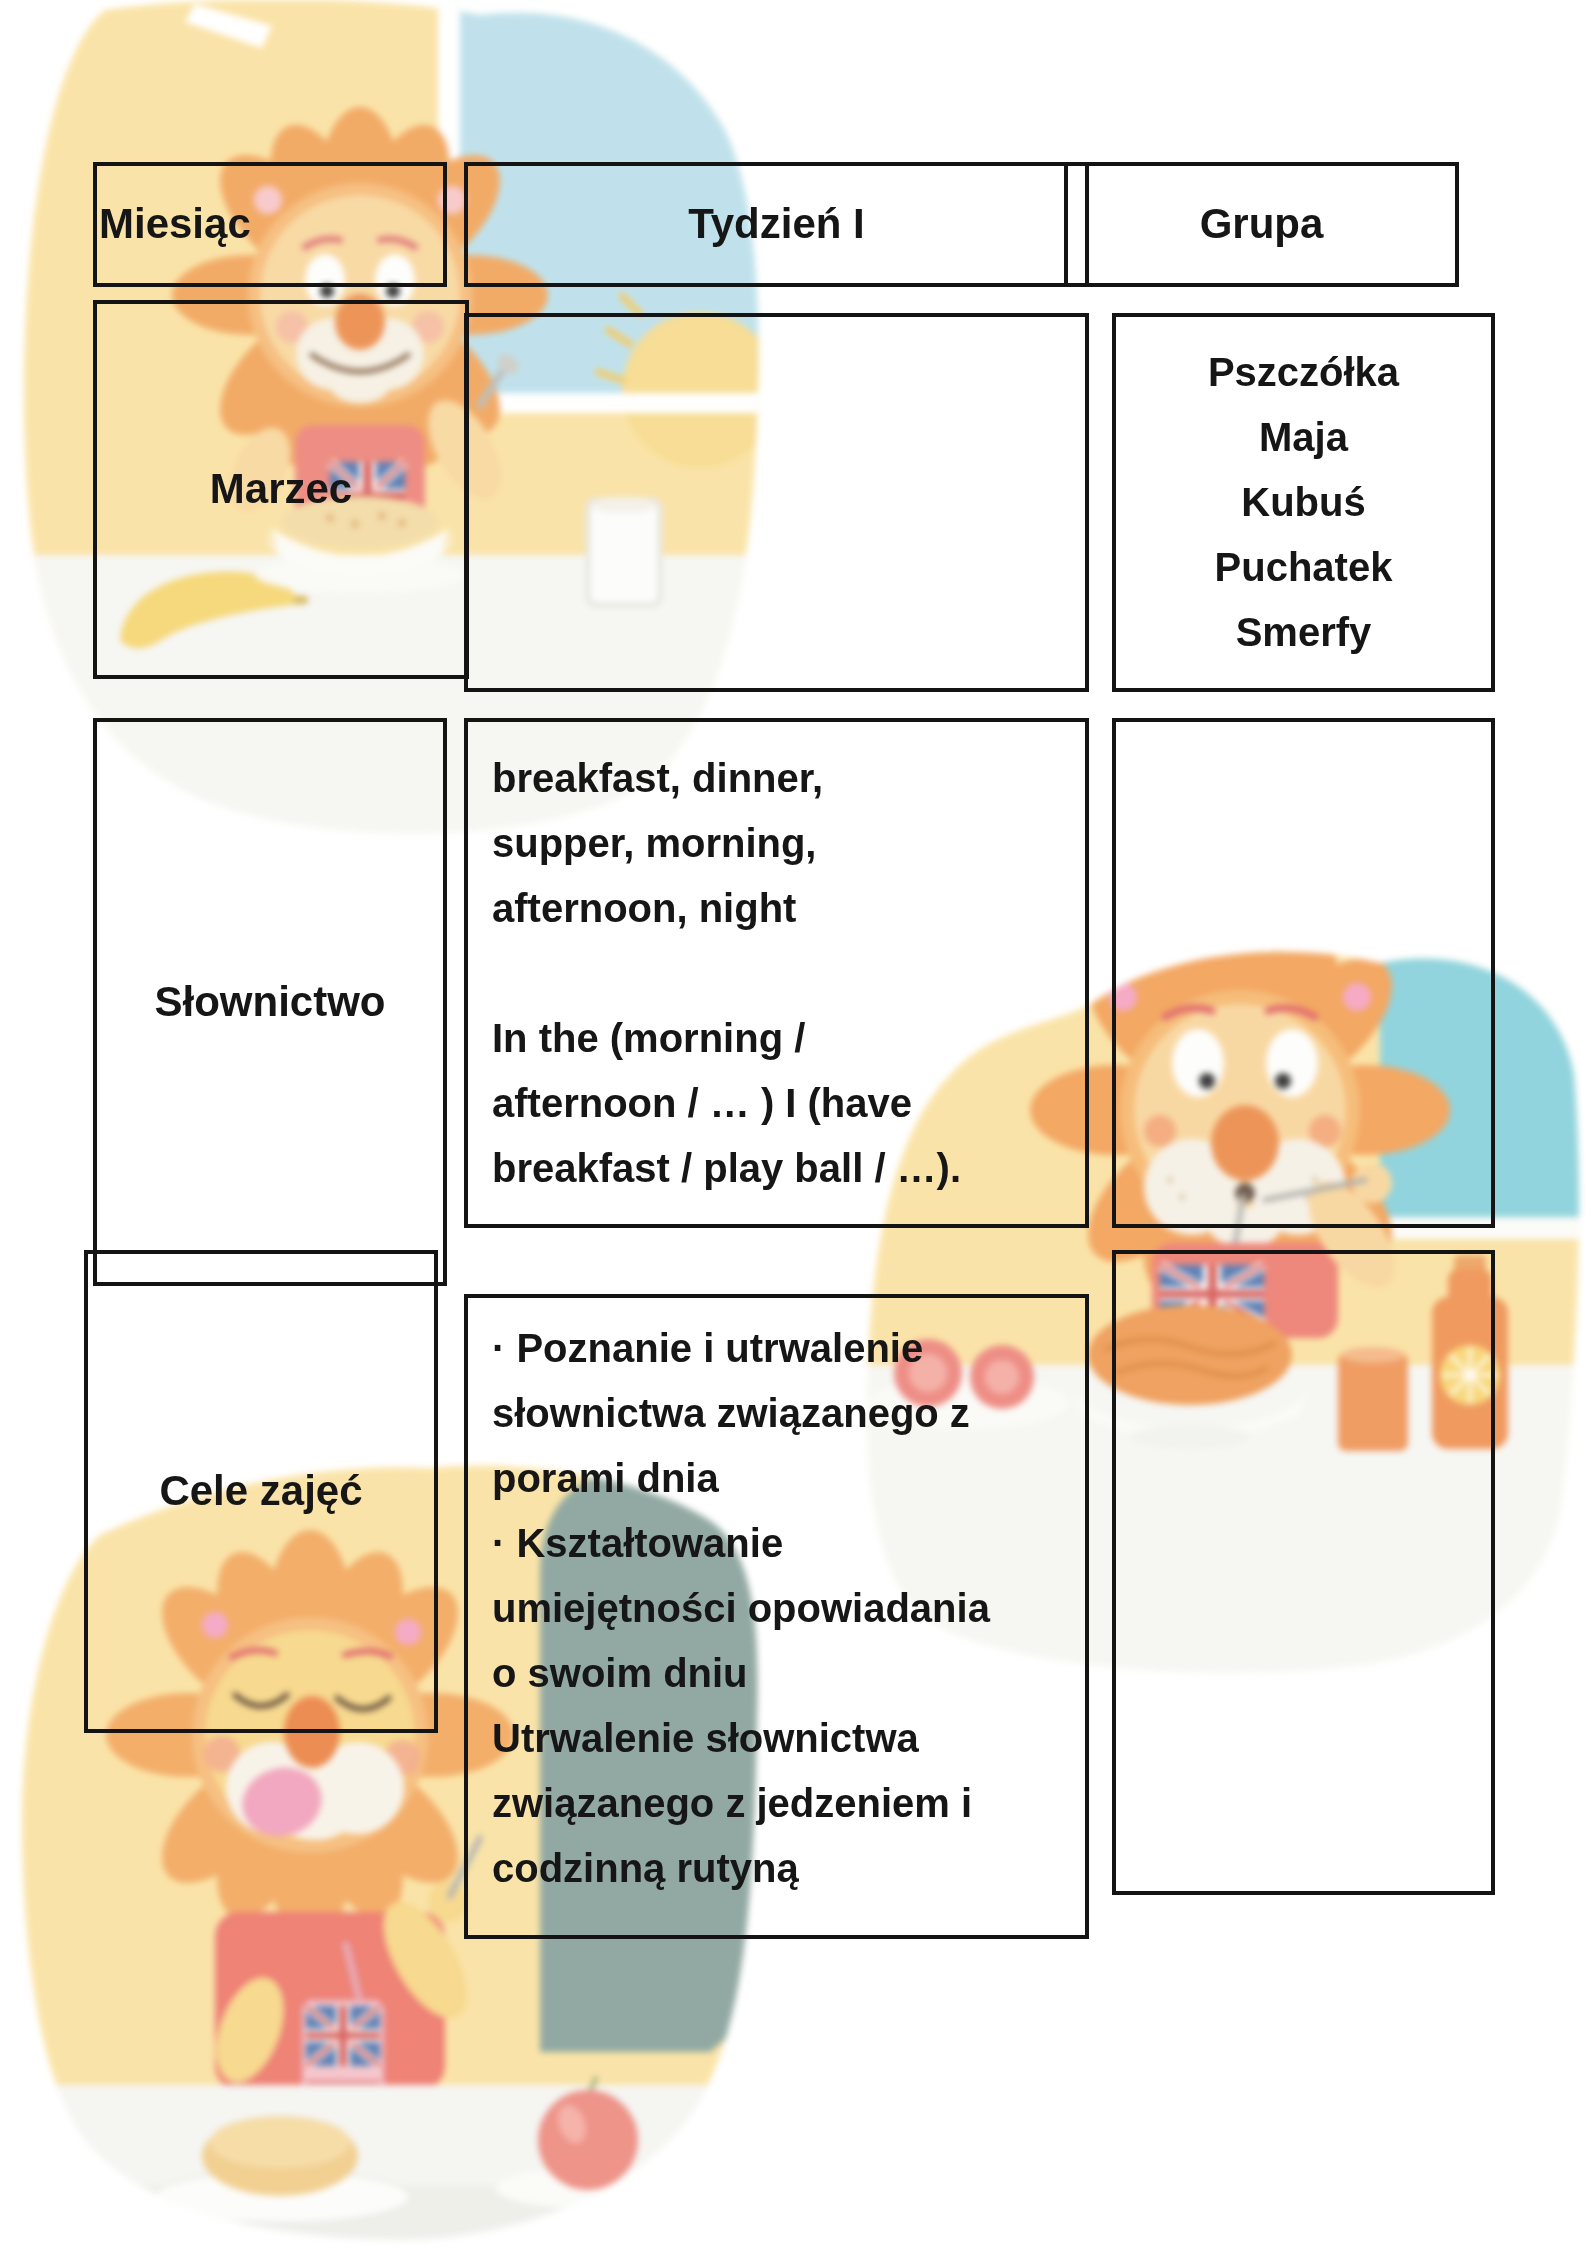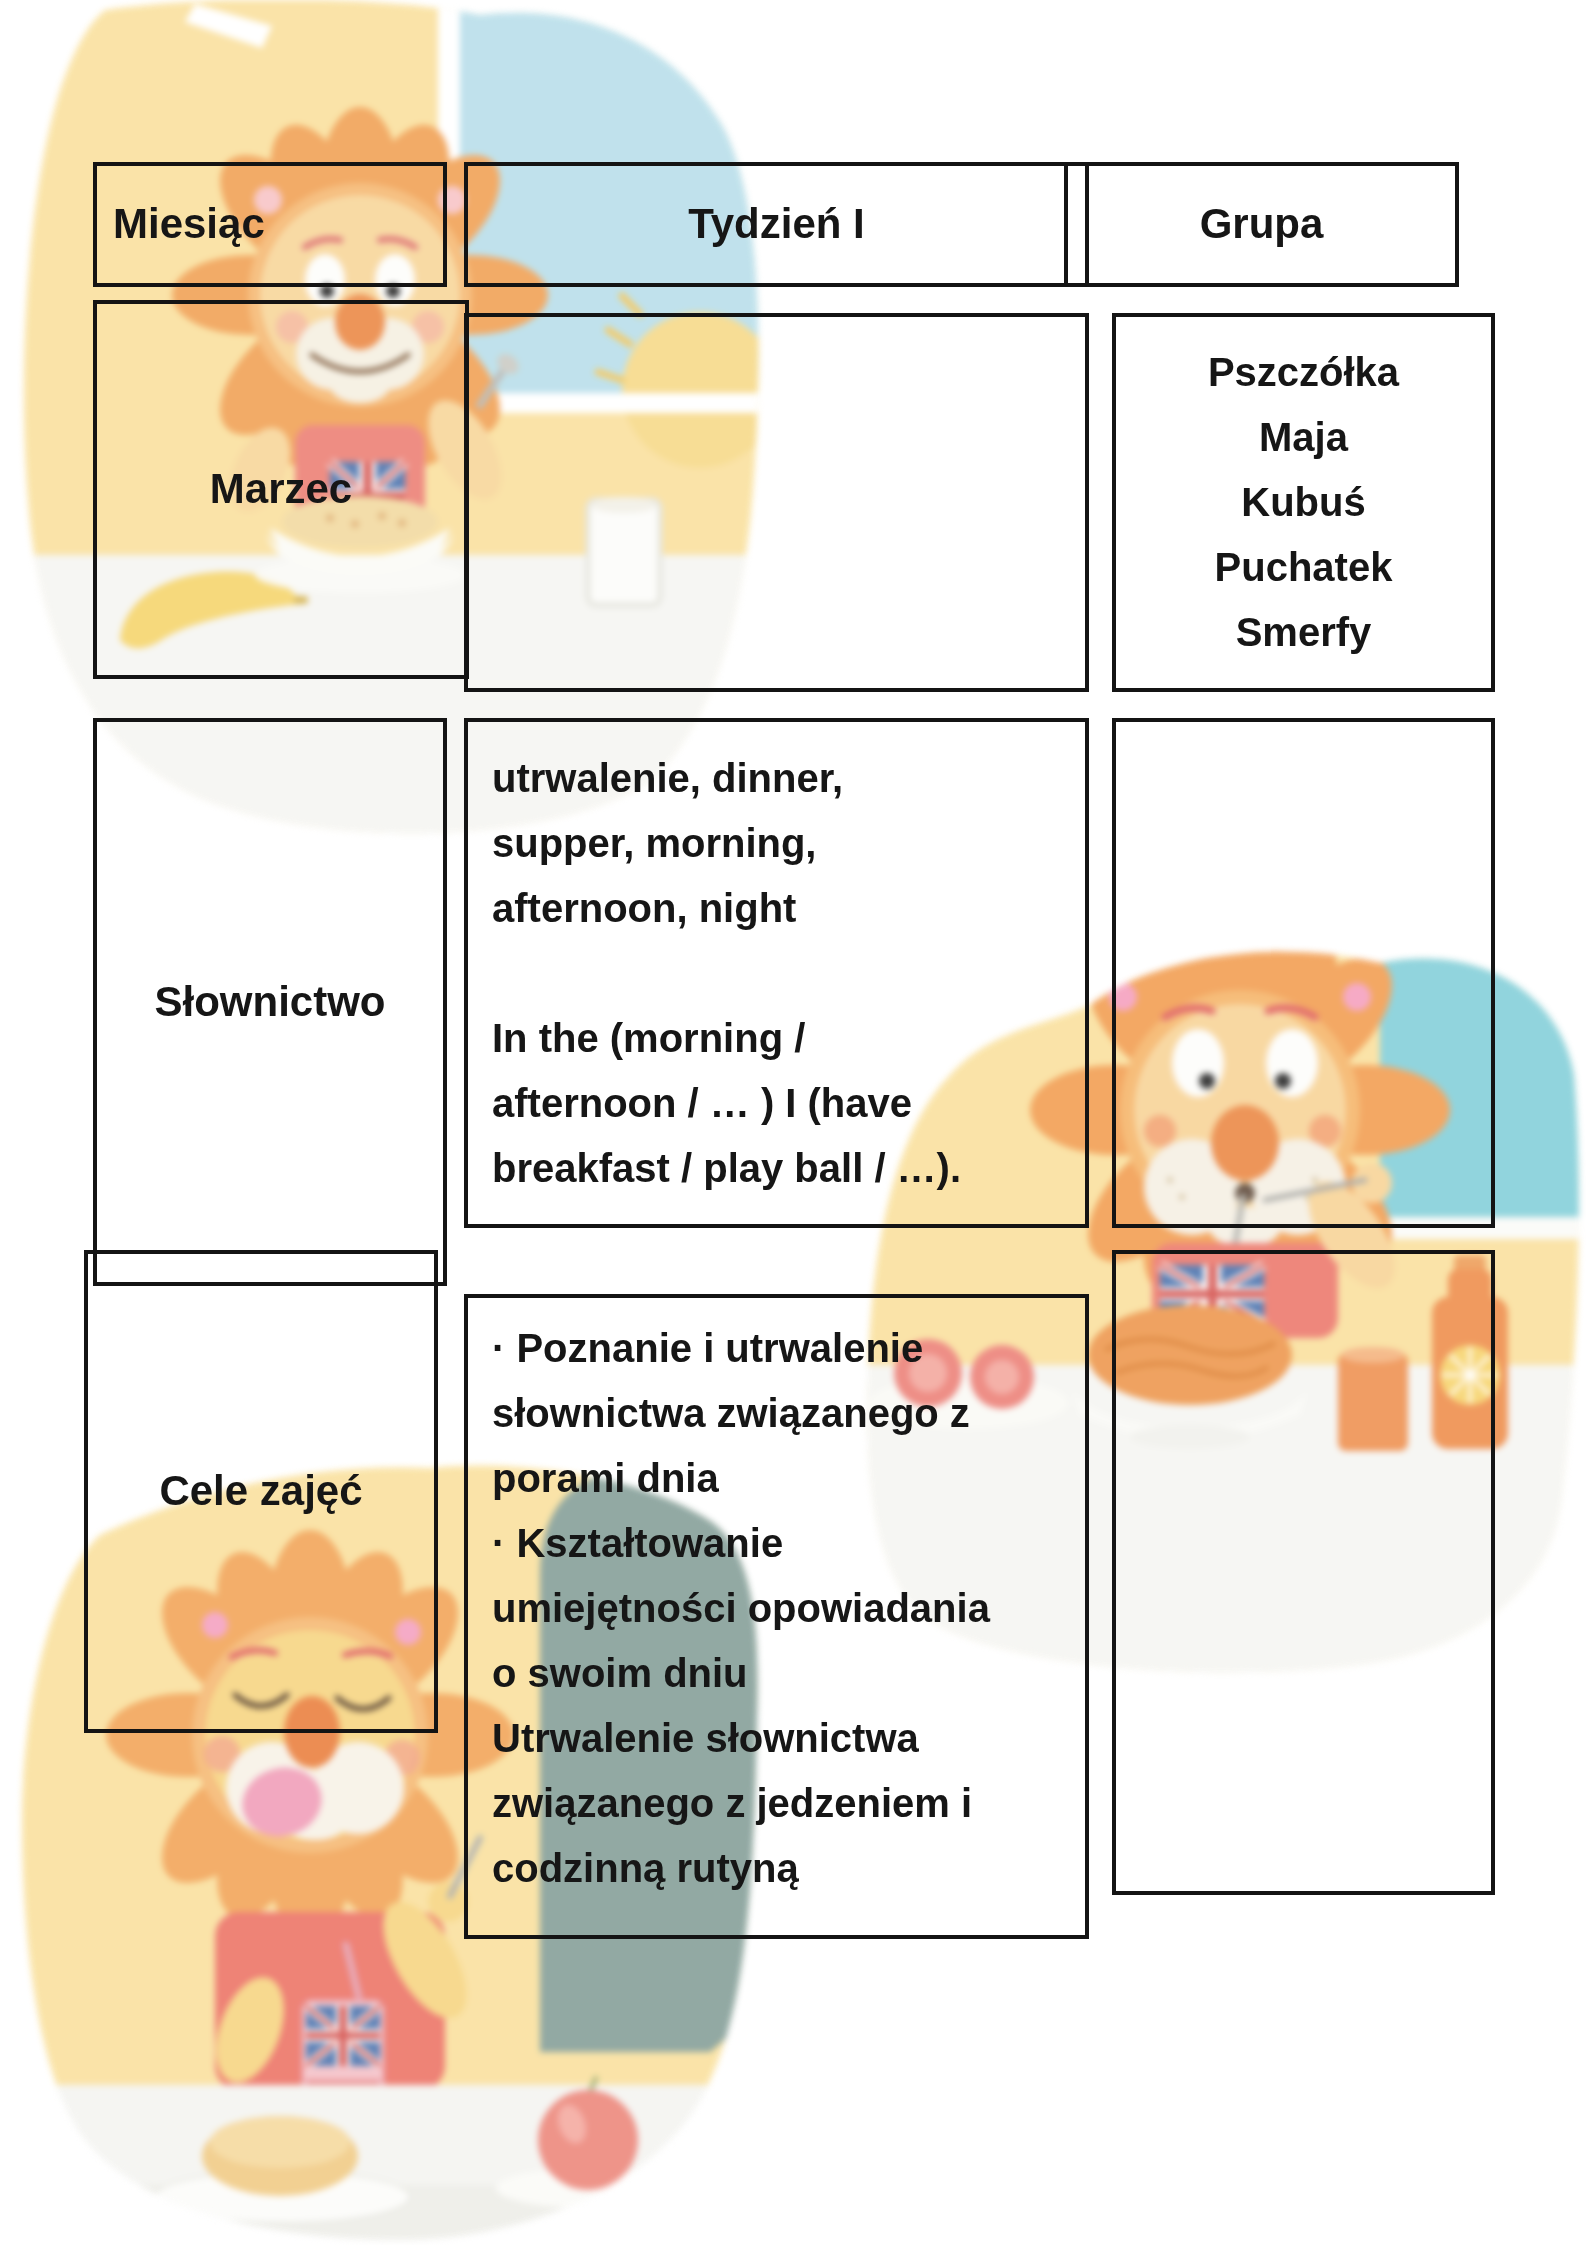--- a/index.html
+++ b/index.html
@@ -17,21 +17,21 @@
     box-sizing:border-box;
     display:flex;
     flex-direction:column;
     justify-content:center;
     align-items:center;
     color:#161616;
     font-weight:700;
     z-index:2;
     background:transparent;
   }
-  .cell.left-align{align-items:flex-start;padding-left:16px;}
+  .cell.left-align{align-items:flex-start;padding-left:2px;}
   .label-text{font-size:42px;line-height:1.2;}
   .body-text{font-size:40px;line-height:65px;}
   .cell.text-block{
     justify-content:flex-start;
     align-items:flex-start;
     padding:24px 24px 0 24px;
   }
   .para2{margin-top:65px;}
   .groups-line{font-size:40px;line-height:65px;text-align:center;}
 </style>
@@ -346,21 +346,21 @@
     <div class="groups-line">Kubuś</div>
     <div class="groups-line">Puchatek</div>
     <div class="groups-line">Smerfy</div>
   </div>
 
   <div class="cell" style="left:93px;top:718px;width:354px;height:568px">
     <span class="label-text">Słownictwo</span>
   </div>
   <div class="cell text-block" style="left:464px;top:718px;width:625px;height:510px">
     <div class="body-text">
-      <div>utrwalenie, dinner,</div>
+      <div>breakfast, dinner,</div>
       <div>supper, morning,</div>
       <div>afternoon, night</div>
     </div>
     <div class="body-text para2">
       <div>In the (morning /</div>
       <div>afternoon / … ) I (have</div>
       <div>breakfast / play ball / …).</div>
     </div>
   </div>
   <div class="cell" style="left:1112px;top:718px;width:383px;height:510px"></div>

